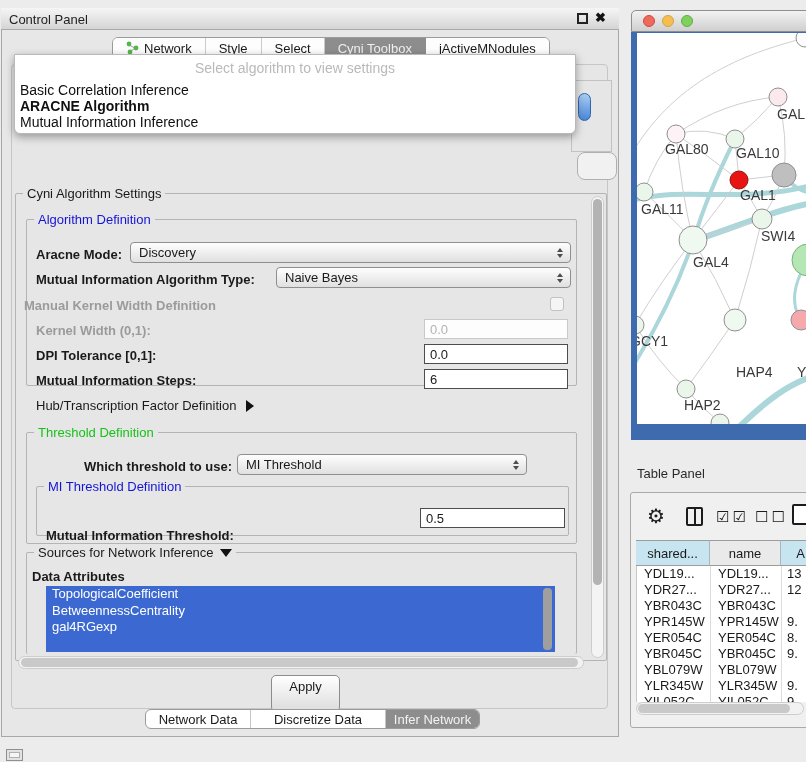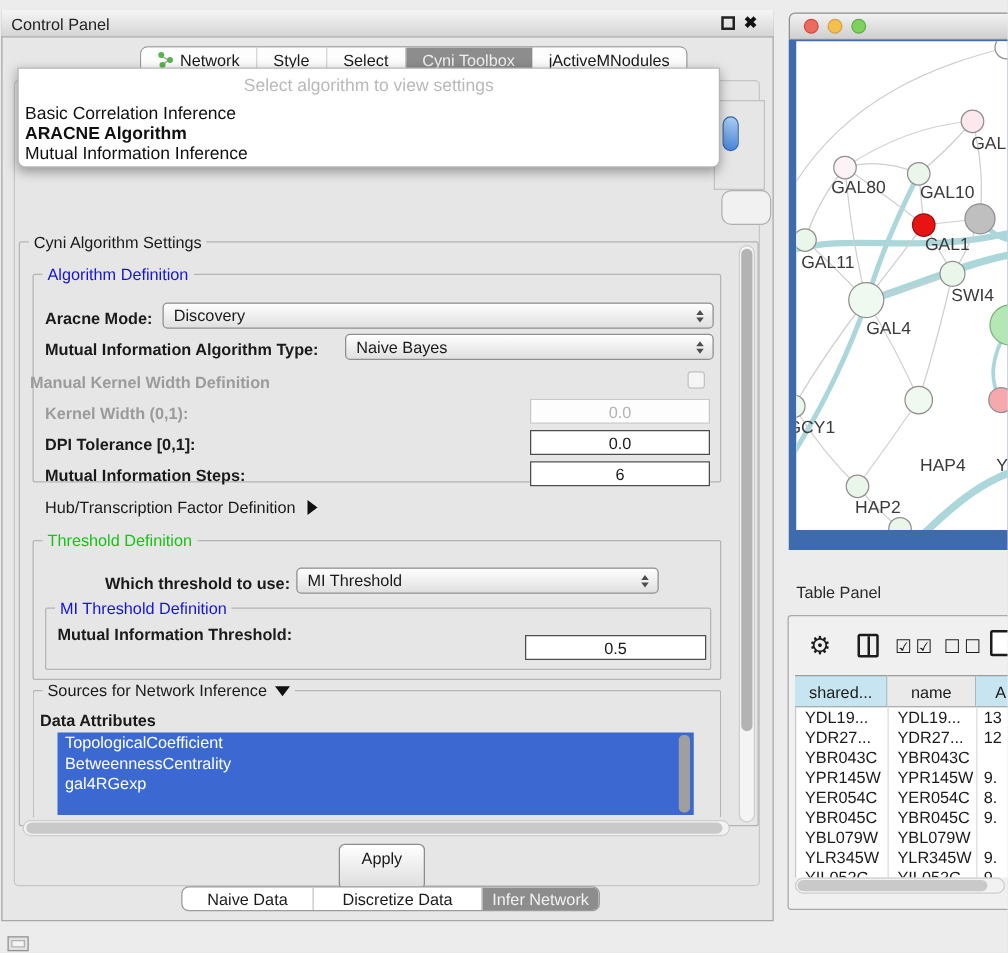--- a/index.html
+++ b/index.html
@@ -55,21 +55,21 @@
   .plain { font-size:13px; white-space:nowrap; }
 
   .combo { background:linear-gradient(#fefefe,#e0e0e0); border:1px solid #8f8f8f; border-radius:4px;
            font-size:13px; padding:2px 22px 0 8px; height:21px; }
   .spin { position:absolute; right:7px; top:50%; transform:translateY(-50%);
           display:flex; flex-direction:column; gap:2px; }
   .spin i { display:block; width:0; height:0; border-left:3px solid transparent; border-right:3px solid transparent; }
   .spin .up { border-bottom:4px solid #4d4d4d; }
   .spin .dn { border-top:4px solid #4d4d4d; }
 
-  .field { background:#fff; border:1px solid #4d4d4d; font-size:13px; text-align:center;
+  .field { background:#fff; border:1px solid #4d4d4d; font-size:13px; text-align:left;
            padding:2px 5px 0 5px; height:20px; }
   .field.dis { border-color:#c9c9c9; color:#b3b3b3; background:#fdfdfd; }
 
   .chk { width:14px; height:14px; border:1px solid #c2c2c2; border-radius:3px; background:#f5f5f5; }
 
   .tri-right { display:inline-block; width:0; height:0; border-top:6px solid transparent;
                border-bottom:6px solid transparent; border-left:8px solid #111; }
   .tri-down  { display:inline-block; width:0; height:0; border-left:6px solid transparent;
                border-right:6px solid transparent; border-top:8px solid #111; margin-left:6px; }
 
@@ -229,21 +229,21 @@
   <span>MI Threshold</span>
   <span class="spin">
       <i class="up"></i>
       <i class="dn"></i>
     </span>
 </div>
 
 <div class="abs group" style="left:36px; top:486px; width:533px; height:50px;"></div>
 <div class="abs gtitle blue" style="left:44px; top:479px;">MI Threshold Definition</div>
 
-<div class="abs lbl" style="left:46px; top:500px;">Mutual Information Threshold:</div>
+<div class="abs lbl" style="left:46px; top:528px;">Mutual Information Threshold:</div>
 <div class="abs field" style="left:420px; top:508px; width:145px;">0.5</div>
 
 <div class="abs group" style="left:26px; top:552px; width:551px; height:102px; border-bottom:none;"></div>
 <div class="abs gtitle" style="left:34px; top:545px; display:flex; align-items:center;">
   <span>Sources for Network Inference</span>
   <span class="tri-down"></span>
 </div>
 <div class="abs lbl" style="left:32px; top:569px;">Data Attributes</div>
 
 <div class="abs attr-list" style="left:46px; top:586px; width:509px; height:66px;">
@@ -252,21 +252,21 @@
   <div class="attr-item">gal4RGexp</div>
 </div>
 <div class="abs" style="left:543px; top:588px; width:9px; height:62px; background:#9f9f9f; border-radius:4px;"></div>
 
 <div class="abs htrack" style="left:18px; top:656px; width:566px; height:13px;"></div>
 <div class="abs hthumb" style="left:21px; top:658px; width:557px; height:9px;"></div>
 
 <div class="abs apply-btn">Apply</div>
 
 <div class="abs btabs">
-  <div class="btab" style="width:105px;">Naive Data</div>
+  <div class="btab" style="width:105px;">Network Data</div>
   <div class="btab" style="width:135px;">Discretize Data</div>
   <div class="btab sel" style="width:93px;">Infer Network</div>
 </div>
 
 <div class="abs corner-ico"></div>
 <div class="abs corner-ico-in"></div>
 
 <div class="abs net-titlebar"></div>
 <div class="abs light red"></div>
 <div class="abs light yellow"></div>

